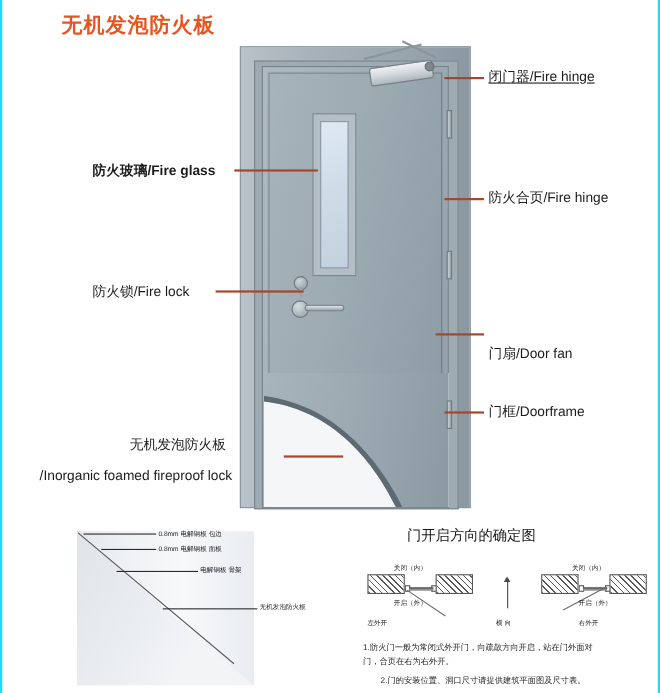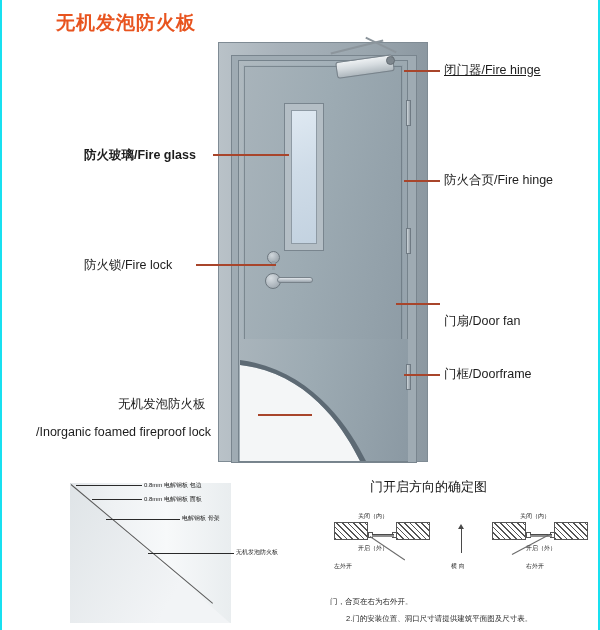--- a/index.html
+++ b/index.html
@@ -257,15 +257,16 @@
   <div class="dir-lbl" style="left:190px;top:34px;">关闭（内）</div>
   <div class="wall" style="left:162px;top:44px;"></div>
   <div class="wall" style="left:224px;top:44px;"></div>
   <div class="jamb" style="left:196px;top:54px;"></div>
   <div class="jamb" style="left:220px;top:54px;"></div>
   <div class="door-line" style="left:200px;top:56px;width:22px;"></div>
   <div class="swing" style="left:182px;top:76px;width:42px;transform:rotate(-28deg);"></div>
   <div class="dir-lbl" style="left:196px;top:66px;">开启（外）</div>
   <div class="dir-lbl" style="left:196px;top:84px;">右外开</div>
 
+  <div class="note" style="left:0px;top:104px;">1.防火门一般为常闭式外开门，向疏散方向开启，站在门外面对</div>
   <div class="note" style="left:0px;top:117px;">门，合页在右为右外开。</div>
   <div class="note" style="left:16px;top:134px;">2.门的安装位置、洞口尺寸请提供建筑平面图及尺寸表。</div>
 </div>
 
 </body></html>

